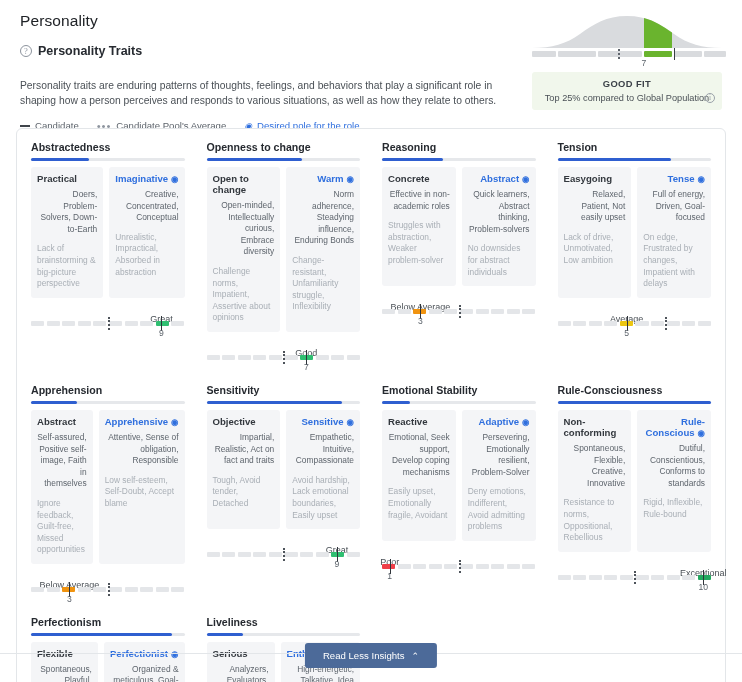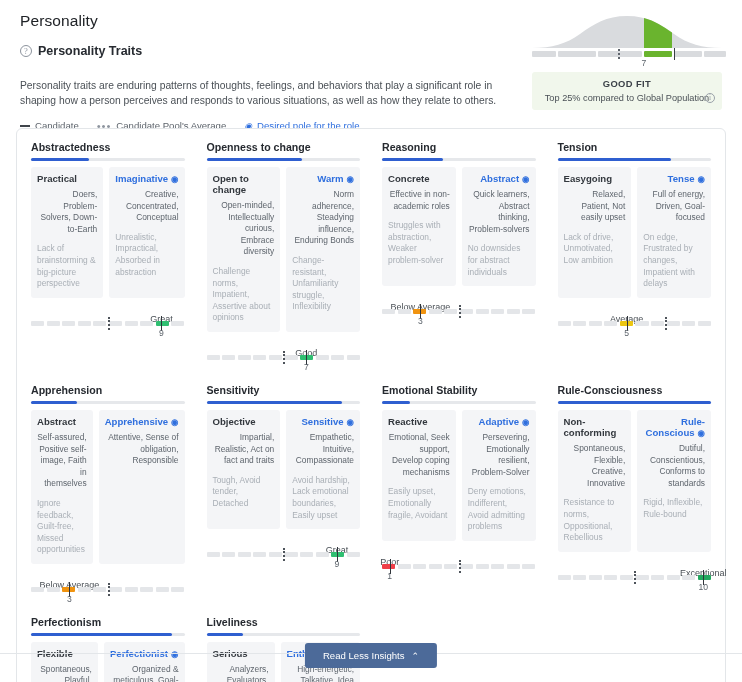--- a/index.html
+++ b/index.html
@@ -358,20 +358,21 @@
           </div>
           <div class="poles">
             <div class="pole left">
               <div class="pole-label">Abstract</div>
               <div class="pole-pos">Self-assured, Positive self-image, Faith in themselves</div>
               <div class="pole-neg">Ignore feedback, Guilt-free, Missed opportunities</div>
             </div>
             <div class="pole right">
               <div class="pole-label"><span>Apprehensive</span><span class="pole-dot">◉</span></div>
               <div class="pole-pos">Attentive, Sense of obligation, Responsible</div>
+              <div class="pole-neg">Low self-esteem, Self-Doubt, Accept blame</div>
             </div>
           </div>
           <div class="score">
             <div class="score-label" style="left:25%">Below Average</div>
             <div class="score-track">
               <span class="seg"></span>
               <span class="seg"></span>
               <span class="seg fill orange"></span>
               <span class="seg"></span>
               <span class="seg"></span>

